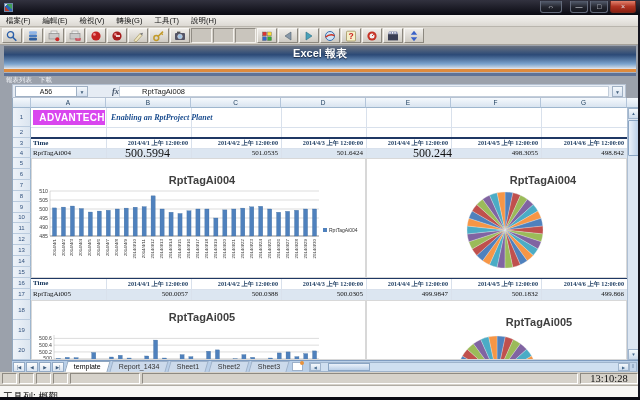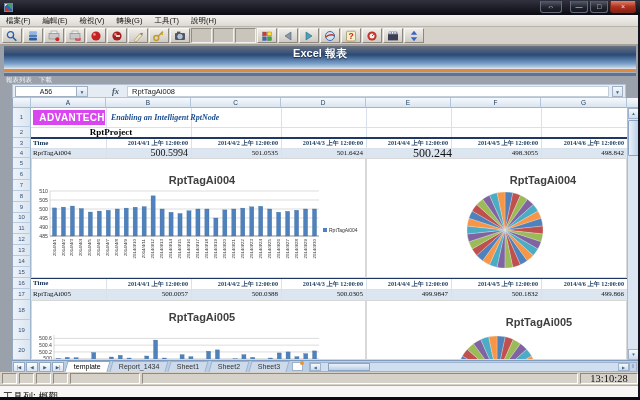--- a/index.html
+++ b/index.html
@@ -46,22 +46,22 @@
 
   
   .formulabar{position:absolute;left:12px;top:84px;width:614px;height:14px;background:#e6ecf4;
               border:1px solid #b6c2d2;display:flex;align-items:center}
   .namebox{width:62px;height:11px;margin-left:2px;background:#fff;border:1px solid #9fb0c4;
            font-size:7px;line-height:9px;text-align:center;color:#222}
   .nb-drop{width:11px;height:11px;border:1px solid #9fb0c4;border-left:none;
            background:linear-gradient(#f4f8fc,#d6e1ef);font-size:5px;line-height:10px;text-align:center;color:#44617e}
   .fx{margin-left:24px;font-family:"Liberation Serif",serif;font-style:italic;font-weight:bold;
       font-size:8.5px;color:#44546a}
-  .fvalue{flex:1;height:11px;margin:0 3px 0 8px;background:#fff;border:1px solid #c3cedb;
-          font-size:7.5px;line-height:10px;padding-left:4px;color:#222}
+  .fvalue{flex:1;height:11px;margin:0 3px 0 0;background:#fff;border:1px solid #c3cedb;
+          font-size:7.5px;line-height:10px;padding-left:22px;color:#222}
   .fbtn{width:11px;height:11px;margin-right:2px;border:1px solid #9fb0c4;
         background:linear-gradient(#f4f8fc,#d6e1ef);font-size:5px;line-height:10px;text-align:center;color:#44617e}
 
   
   #grid{position:absolute;left:12px;top:98px;width:626px;height:262px;background:#fff;overflow:hidden;
         border-left:1px solid #93a8be}
   .hdr{position:absolute;top:0;height:10px;background:linear-gradient(#f5f9fd,#d9e4f0);
        border-right:1px solid #b3c5da;border-bottom:1px solid #9eb6ce;
        font-size:6.5px;line-height:9px;text-align:center;color:#204060}
   .gut{position:absolute;left:0;width:18px;background:linear-gradient(90deg,#eef3f9,#dbe5f0);
@@ -333,31 +333,30 @@
       <div class="vline" style="left:528px;top:180px;height:22px"></div>
       <div class="vline" style="left:614px;top:10px;height:50px"></div>
       <div class="vline" style="left:614px;top:180px;height:22px"></div>
       <div class="hline" style="left:18px;width:596px;top:29px"></div>
       <div class="hline" style="left:18px;width:596px;top:50px"></div>
       <div class="hline" style="left:18px;width:596px;top:60px"></div>
       <div class="hline" style="left:18px;width:596px;top:191px"></div>
       <div class="hline dark" style="left:18px;width:596px;top:39px"></div>
       <div class="hline dark" style="left:18px;width:596px;top:179px"></div>
       <div class="logo" style="left:20px;top:12px;width:72px;height:15px;line-height:15px">ADVANTECH</div>
-      <div class="tagline" style="left:98px;top:14px;height:12px;line-height:12px">Enabling an Intelligent RptNode</div>
-      <div class="merged" style="left:18px;top:29px;width:160px;height:11px;line-height:11px">RptProject</div>
+      <div class="tagline" style="left:98px;top:14px;height:12px;line-height:12px">Enabling an RptProject Planet</div>
       <div class="cell " style="left: 20px; top: 40px; width: 72px; height: 10px; line-height: 10px; font-size: 7px; font-weight: bold; color: rgb(23, 55, 93);">Time</div>
       <div class="cell datec" style="left:93px;top:40px;width:85px;height:10px;line-height:10px;font-size:6.2px">2014/4/1 上午 12:00:00</div>
       <div class="cell datec" style="left:178px;top:40px;width:90px;height:10px;line-height:10px;font-size:6.2px">2014/4/2 上午 12:00:00</div>
       <div class="cell datec" style="left:268px;top:40px;width:85px;height:10px;line-height:10px;font-size:6.2px">2014/4/3 上午 12:00:00</div>
       <div class="cell datec" style="left:353px;top:40px;width:85px;height:10px;line-height:10px;font-size:6.2px">2014/4/4 上午 12:00:00</div>
       <div class="cell datec" style="left:438px;top:40px;width:90px;height:10px;line-height:10px;font-size:6.2px">2014/4/5 上午 12:00:00</div>
       <div class="cell datec" style="left:528px;top:40px;width:86px;height:10px;line-height:10px;font-size:6.2px">2014/4/6 上午 12:00:00</div>
       <div class="cell " style="left:20px;top:50px;width:72px;height:10px;line-height:10px;font-size:7px">RptTagAi004</div>
-      <div class="cell num" style="left:93px;top:50px;width:85px;height:14px;line-height:10px;font-size:10px">500.5994</div>
+      <div class="cell num" style="left:75px;top:50px;width:85px;height:14px;line-height:10px;font-size:12px">500.5994</div>
       <div class="cell num" style="left:178px;top:50px;width:90px;height:10px;line-height:10px;font-size:7px">501.0535</div>
       <div class="cell num" style="left:268px;top:50px;width:85px;height:10px;line-height:10px;font-size:7px">501.6424</div>
       <div class="cell num" style="left:357px;top:50px;width:85px;height:20px;line-height:10px;font-size:12px">500.244</div>
       <div class="cell num" style="left:438px;top:50px;width:90px;height:10px;line-height:10px;font-size:7px">498.3055</div>
       <div class="cell num" style="left:528px;top:50px;width:86px;height:10px;line-height:10px;font-size:7px">498.842</div>
       <div class="cell " style="left: 20px; top: 180px; width: 72px; height: 11px; line-height: 11px; font-size: 7px; font-weight: bold; color: rgb(23, 55, 93);">Time</div>
       <div class="cell datec" style="left:93px;top:180px;width:85px;height:11px;line-height:11px;font-size:6.2px">2014/4/1 上午 12:00:00</div>
       <div class="cell datec" style="left:178px;top:180px;width:90px;height:11px;line-height:11px;font-size:6.2px">2014/4/2 上午 12:00:00</div>
       <div class="cell datec" style="left:268px;top:180px;width:85px;height:11px;line-height:11px;font-size:6.2px">2014/4/3 上午 12:00:00</div>
       <div class="cell datec" style="left:353px;top:180px;width:85px;height:11px;line-height:11px;font-size:6.2px">2014/4/4 上午 12:00:00</div>

